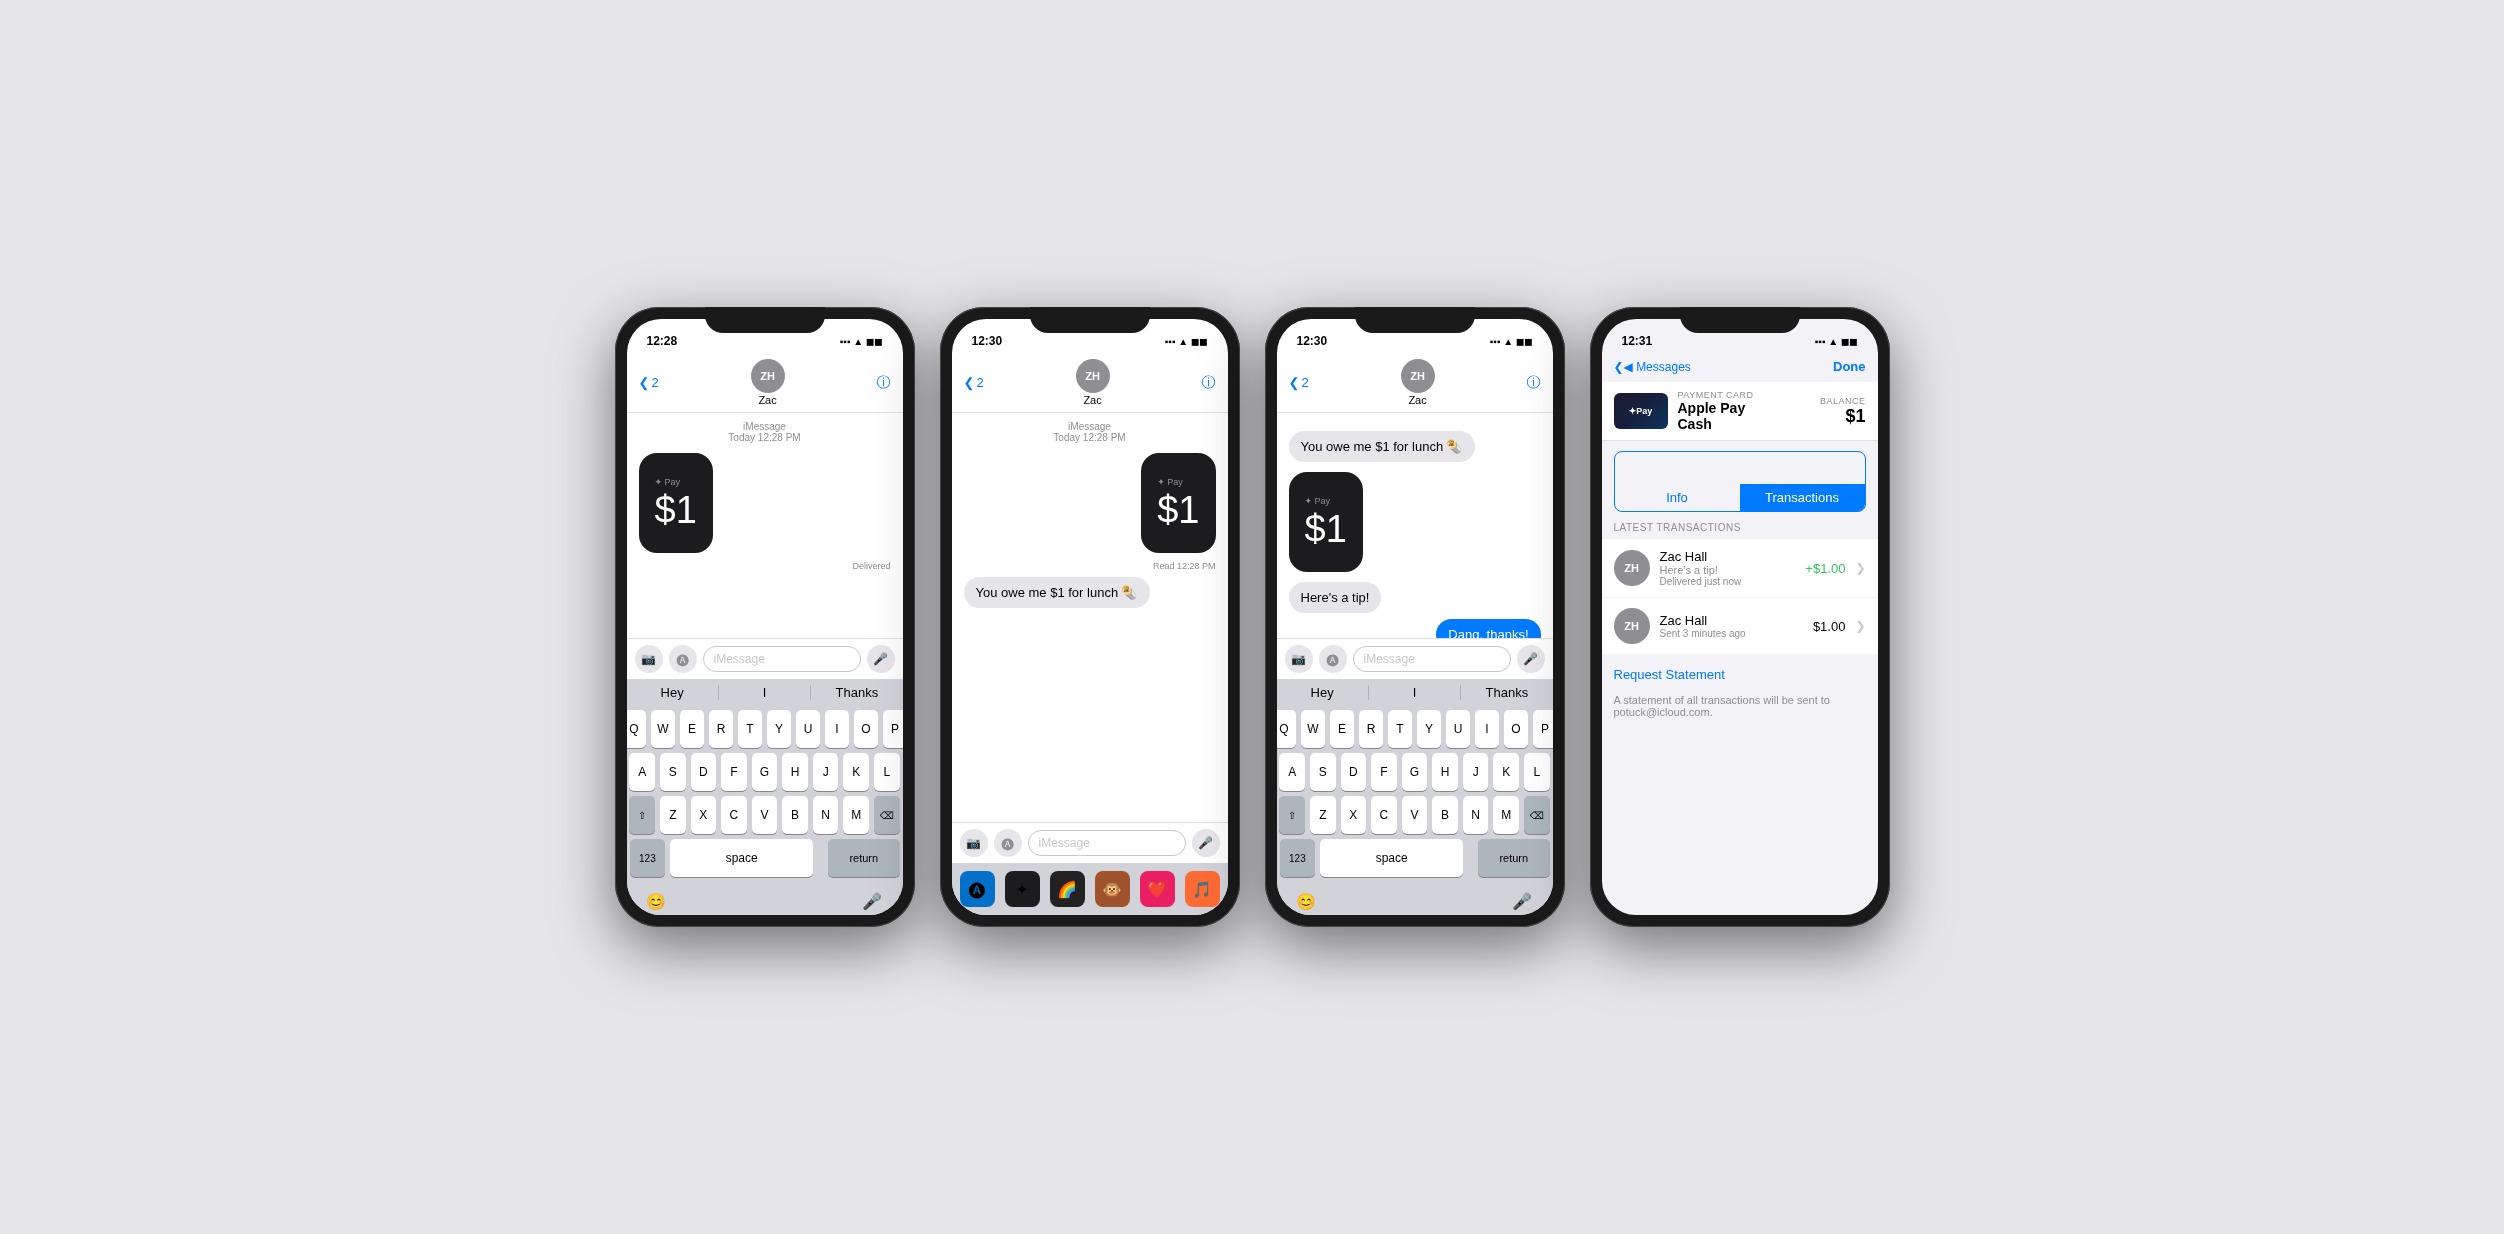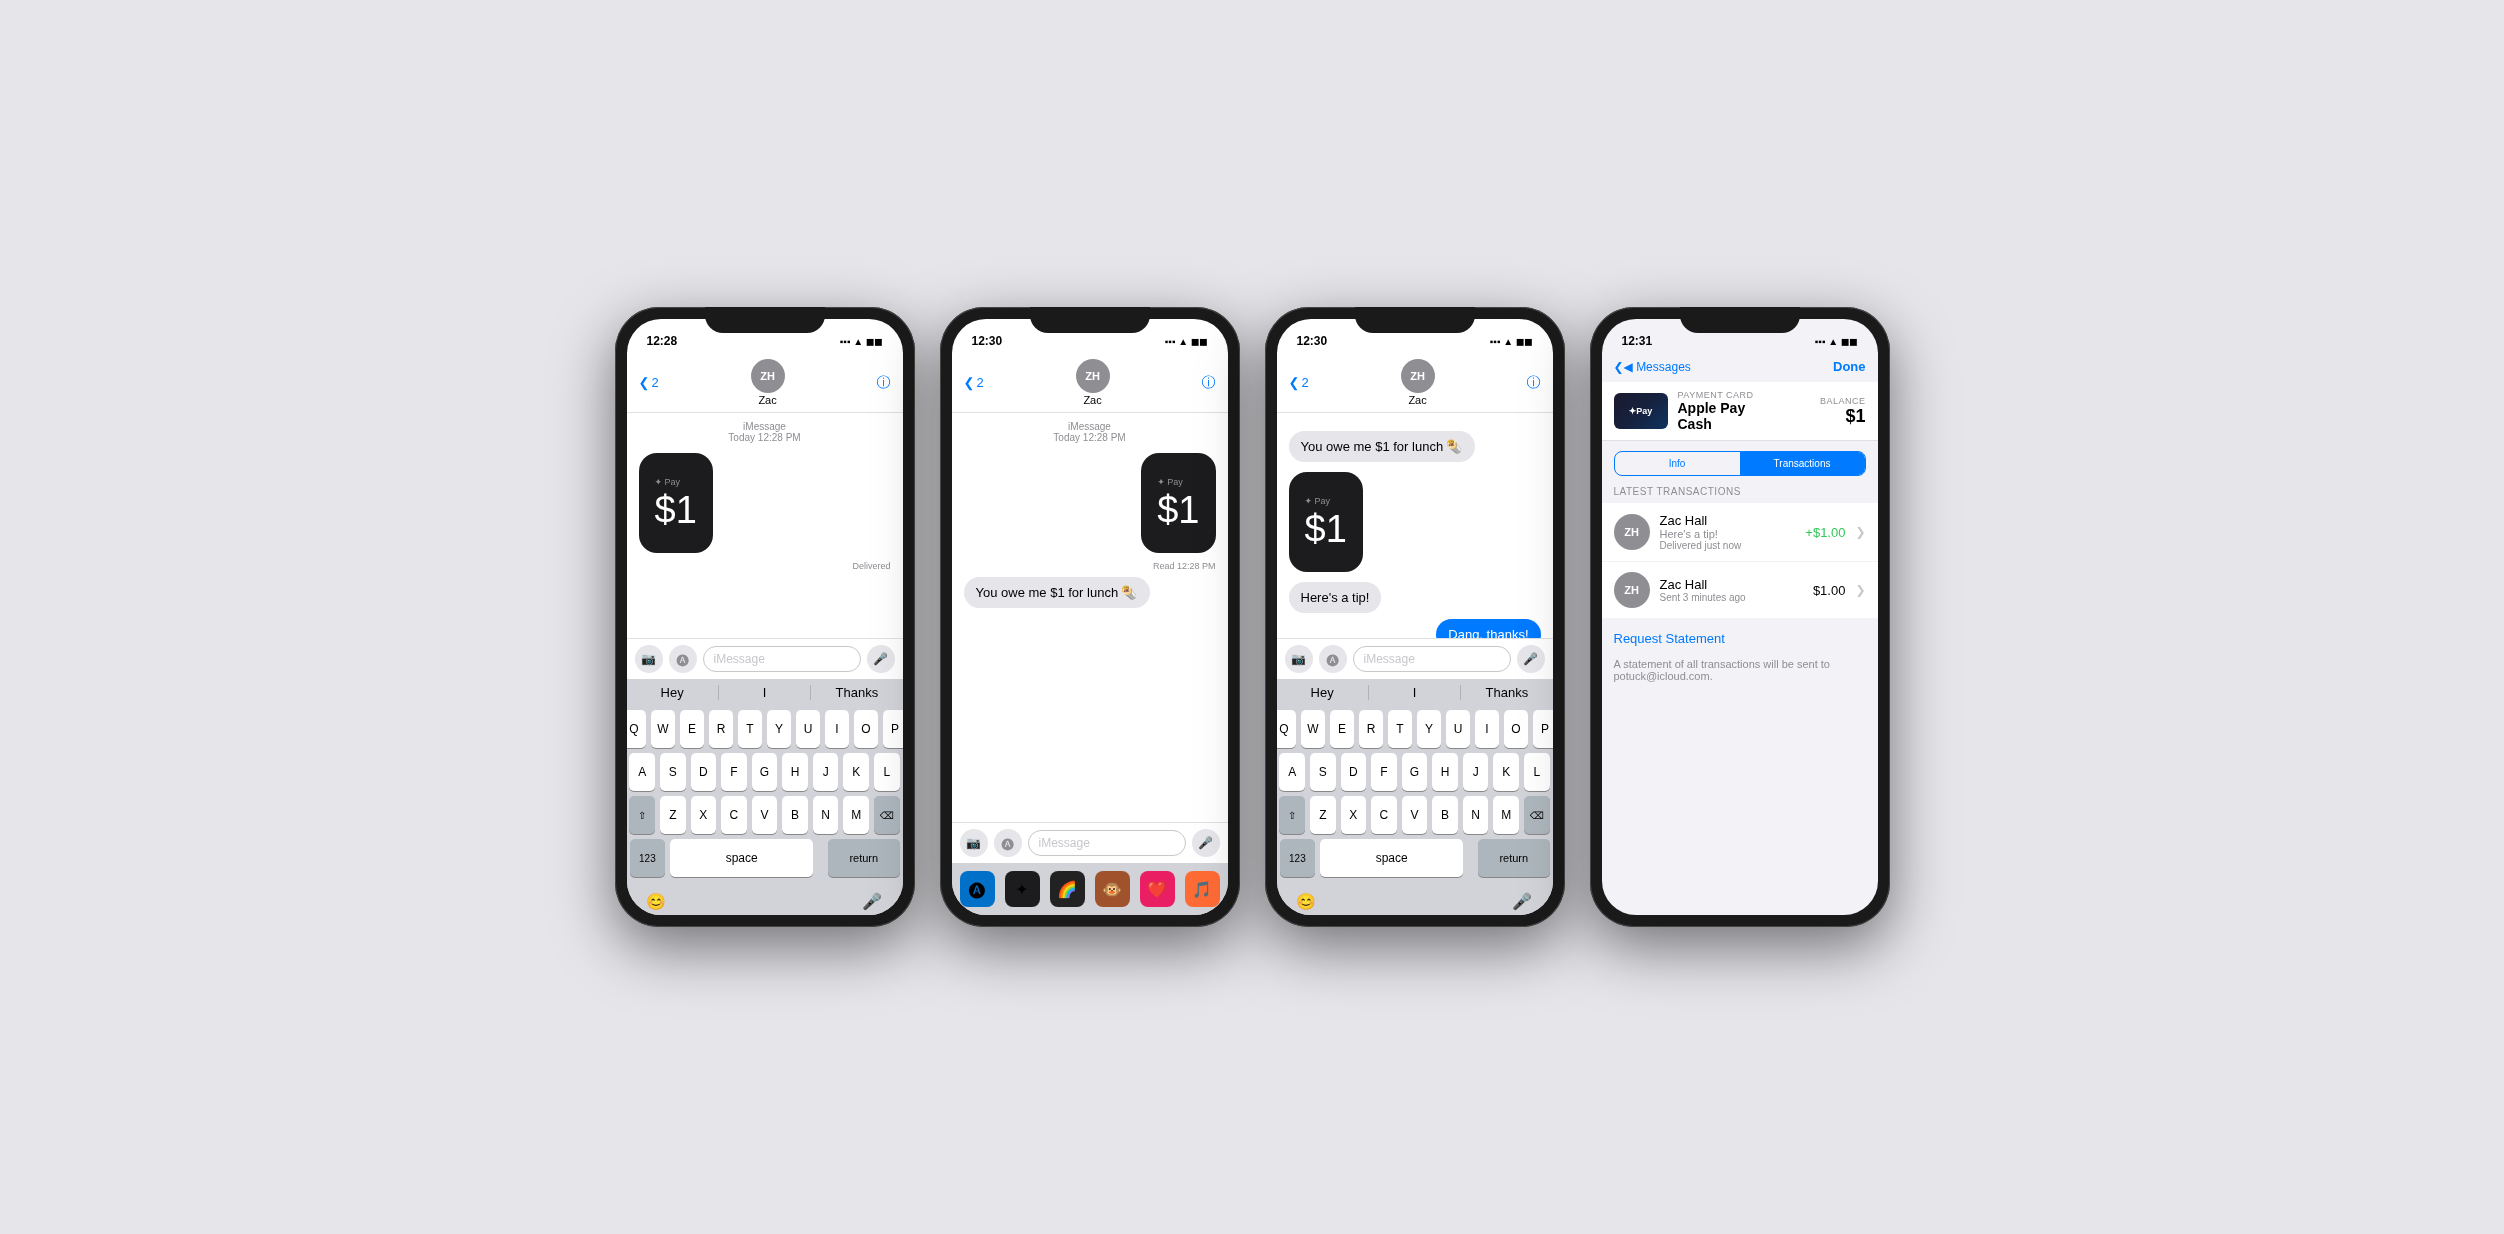--- a/index.html
+++ b/index.html
@@ -257,22 +257,23 @@
       display: flex;
       margin: 10px 12px;
       border: 1px solid #007aff;
       border-radius: 8px;
       overflow: hidden;
     }
     .ap-tab {
       flex: 1;
       text-align: center;
       padding: 6px;
-      font-size: 10px;
+      font-size: 13px;
       color: #007aff;
+      margin-top: 32px;
     }
     .ap-tab.active { background: #007aff; color: #fff; }
 
     .ap-section-label {
       font-size: 10px;
       color: #8e8e93;
       text-transform: uppercase;
       letter-spacing: 0.5px;
       padding: 0 12px 6px;
     }

